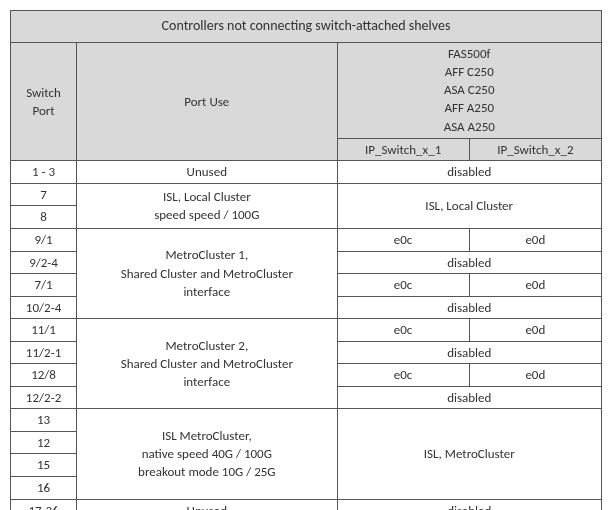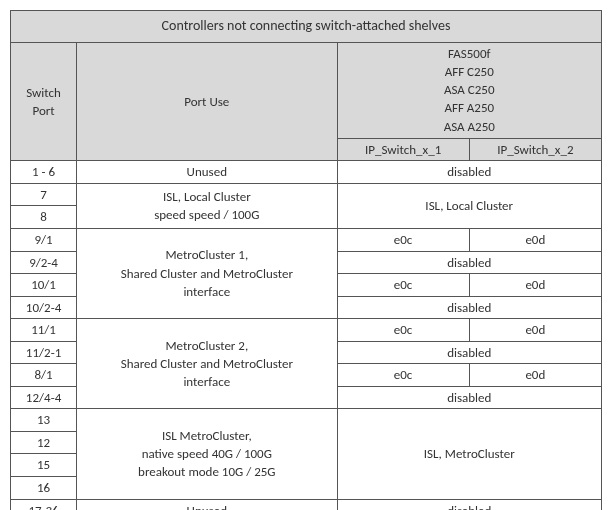--- a/index.html
+++ b/index.html
@@ -61,21 +61,21 @@
       <div>AFF A250</div>
       <div>ASA A250</div>
     </td>
   </tr>
   <tr>
     <td class="hdr">IP_Switch_x_1</td>
     <td class="hdr">IP_Switch_x_2</td>
   </tr>
 
   <tr>
-    <td>1 - 6</td>
+    <td>1 - 3</td>
     <td>Unused</td>
     <td colspan="2">disabled</td>
   </tr>
 
   <tr>
     <td>7</td>
     <td rowspan="2" class="multi-line">
       <div>ISL, Local Cluster</div>
       <div>speed speed / 100G</div>
     </td>
@@ -93,21 +93,21 @@
       <div>interface</div>
     </td>
     <td>e0c</td>
     <td>e0d</td>
   </tr>
   <tr>
     <td>9/2-4</td>
     <td colspan="2">disabled</td>
   </tr>
   <tr>
-    <td>10/1</td>
+    <td>7/1</td>
     <td>e0c</td>
     <td>e0d</td>
   </tr>
   <tr>
     <td>10/2-4</td>
     <td colspan="2">disabled</td>
   </tr>
 
   <tr>
     <td>11/1</td>
@@ -117,26 +117,26 @@
       <div>interface</div>
     </td>
     <td>e0c</td>
     <td>e0d</td>
   </tr>
   <tr>
     <td>11/2-1</td>
     <td colspan="2">disabled</td>
   </tr>
   <tr>
-    <td>8/1</td>
+    <td>12/8</td>
     <td>e0c</td>
     <td>e0d</td>
   </tr>
   <tr>
-    <td>12/4-4</td>
+    <td>12/2-2</td>
     <td colspan="2">disabled</td>
   </tr>
 
   <tr>
     <td>13</td>
     <td rowspan="4" class="multi-line">
       <div>ISL MetroCluster,</div>
       <div>native speed 40G / 100G</div>
       <div>breakout mode 10G / 25G</div>
     </td>

